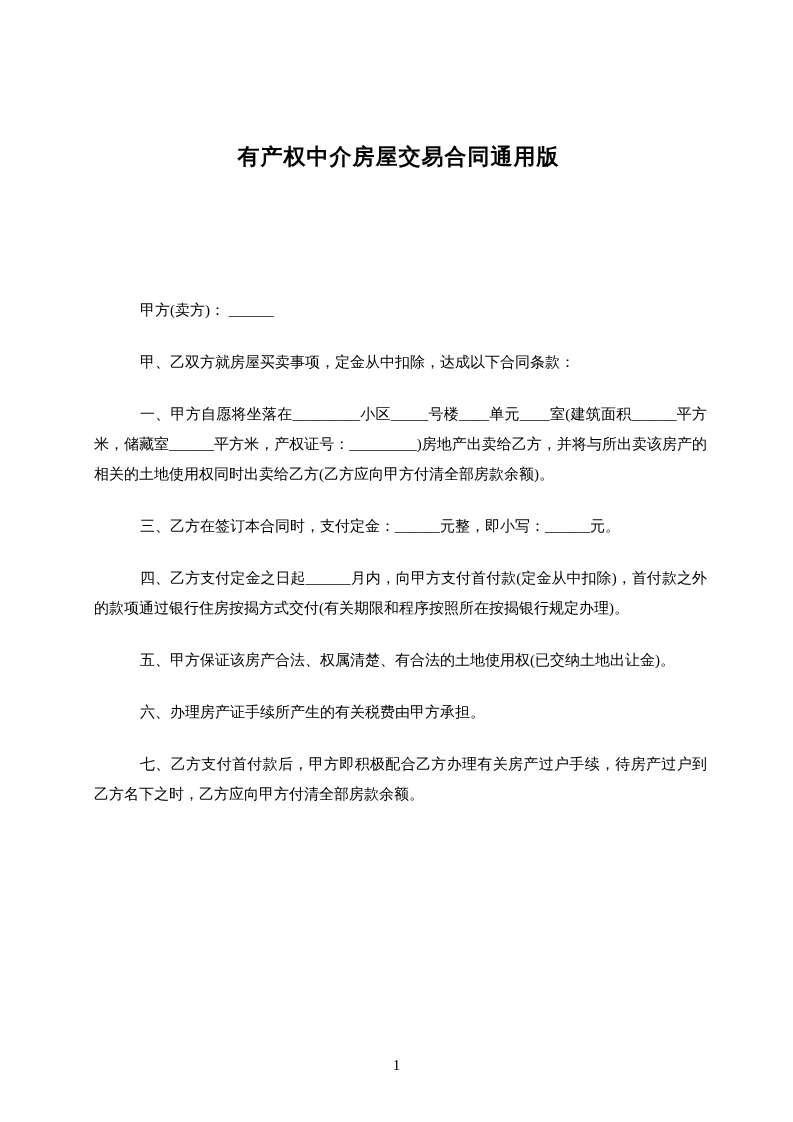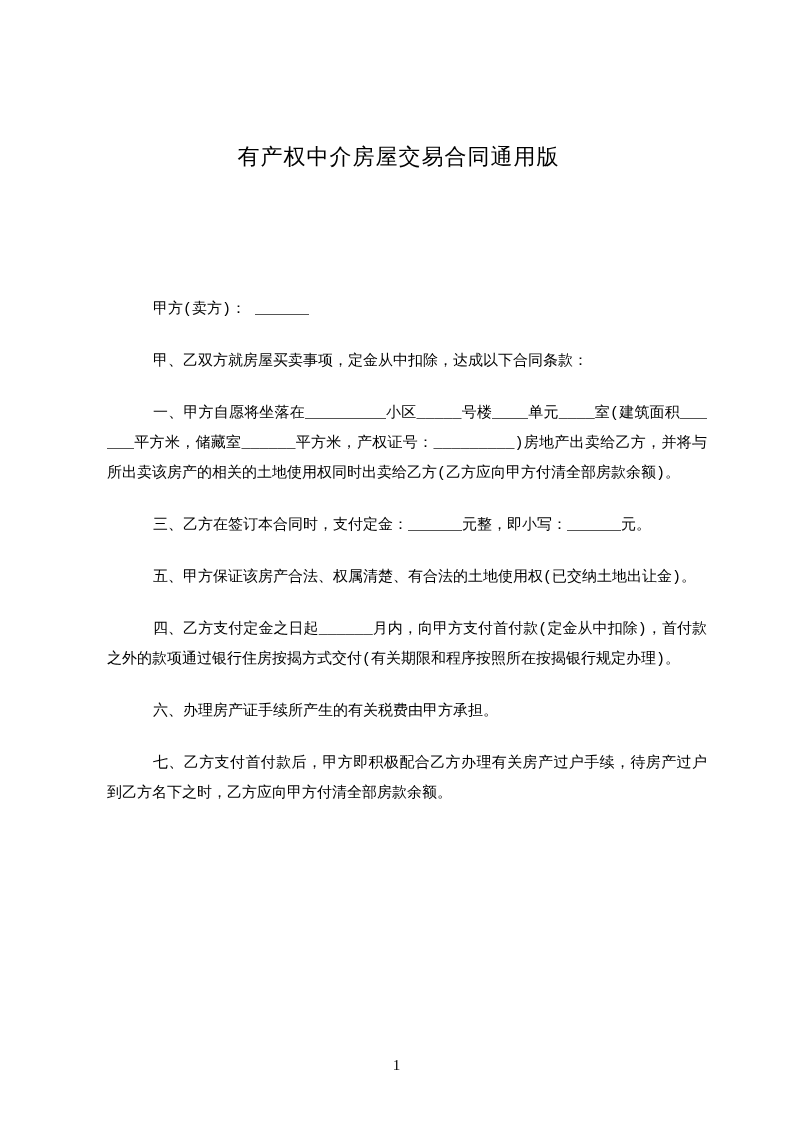--- a/index.html
+++ b/index.html
@@ -17,37 +17,36 @@
   }
   .page {
     box-sizing: border-box;
     width: 793px;
     height: 1122px;
     padding: 143px 86px 0 90px;
     position: relative;
   }
   .doc-title {
     font-family: "Liberation Sans", "DejaVu Sans", sans-serif;
-    font-weight: normal;
+    font-weight: bold;
     font-size: 22px;
     letter-spacing: 1px;
     text-align: center;
     margin: 0 0 124px 0;
     line-height: 28px;
   }
   .doc-body {
     font-size: 15px;
   }
   .para {
-    margin: 0 0 22px 17px;
+    margin: 0 0 22px 4px;
     line-height: 30px;
     text-align: justify;
     text-indent: 46px;
     word-break: break-all;
-    font-family: Liberation Mono, monospace;
   }
   .page-number {
     position: absolute;
     bottom: 48px;
     left: 0;
     width: 100%;
     text-align: center;
     font-size: 15px;
     line-height: 18px;
   }
@@ -64,23 +63,23 @@
     <p class="para">甲方(卖方)： ______</p>
 
 
     <p class="para">甲、乙双方就房屋买卖事项，定金从中扣除，达成以下合同条款：</p>
 
     <p class="para">一、甲方自愿将坐落在_________小区_____号楼____单元____室(建筑面积______平方米，储藏室______平方米，产权证号：_________)房地产出卖给乙方，并将与所出卖该房产的相关的土地使用权同时出卖给乙方(乙方应向甲方付清全部房款余额)。</p>
 
 
     <p class="para">三、乙方在签订本合同时，支付定金：______元整，即小写：______元。</p>
 
+    <p class="para">四、乙方支付定金之日起______月内，向甲方支付首付款(定金从中扣除)，首付款之外的款项通过银行住房按揭方式交付(有关期限和程序按照所在按揭银行规定办理)。</p>
+
     <p class="para">五、甲方保证该房产合法、权属清楚、有合法的土地使用权(已交纳土地出让金)。</p>
-
-    <p class="para">四、乙方支付定金之日起______月内，向甲方支付首付款(定金从中扣除)，首付款之外的款项通过银行住房按揭方式交付(有关期限和程序按照所在按揭银行规定办理)。</p>
 
     <p class="para">六、办理房产证手续所产生的有关税费由甲方承担。</p>
 
     <p class="para">七、乙方支付首付款后，甲方即积极配合乙方办理有关房产过户手续，待房产过户到乙方名下之时，乙方应向甲方付清全部房款余额。</p>
 
   </div>
 
   <div class="page-number">1</div>
 
 </div>

